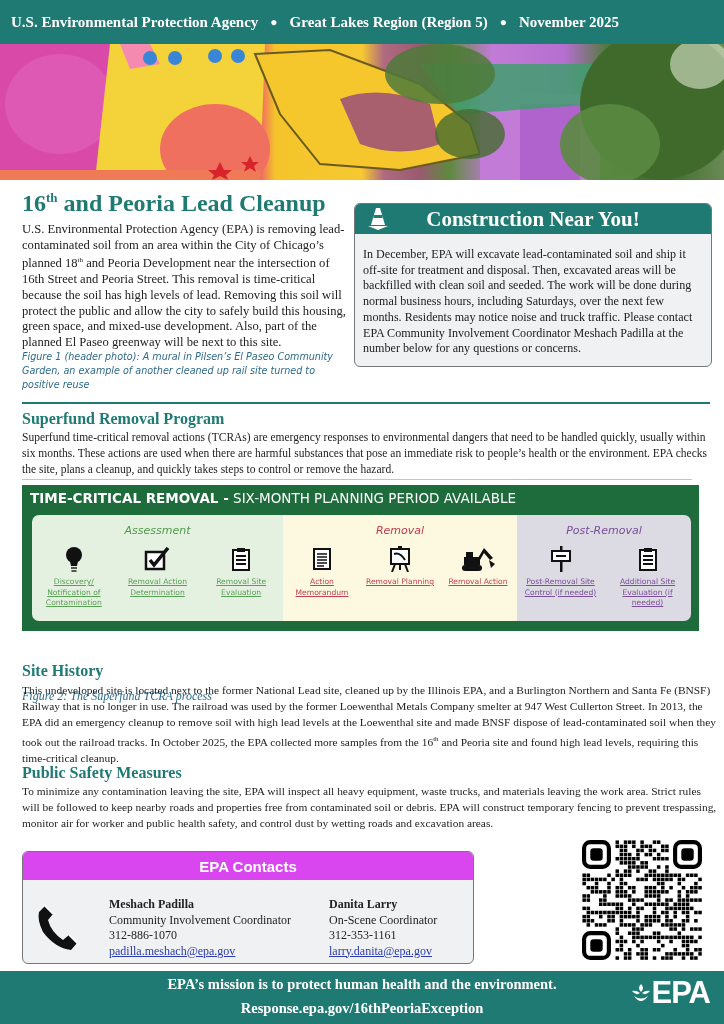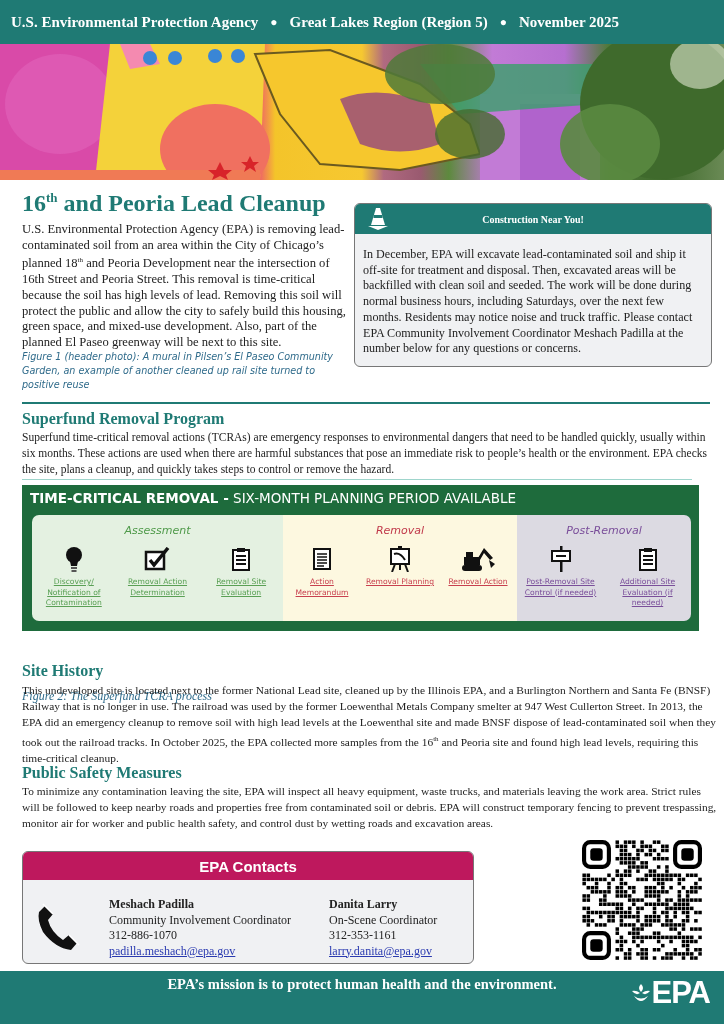--- a/index.html
+++ b/index.html
@@ -13,21 +13,21 @@
   .hero { position: absolute; left: 0; top: 44px; width: 724px; height: 136px; overflow: hidden;
     background: linear-gradient(90deg, #d94aa8 0%, #e35ab0 12%, #f3d33a 14%, #f5c836 24%, #f07a55 27%, #ef6a62 36%, #f4c42a 38%, #f6c831 50%, #b06a80 53%, #9a5a70 58%, #5d8a3e 62%, #c27bd6 68%, #b66fd0 78%, #4f7a3a 84%, #3f6a2c 92%, #6a8a55 100%); }
 
   .title { position: absolute; left: 22px; top: 190px; font-size: 24px; font-weight: bold; color: #1f7a74; font-family: "Liberation Serif", serif; white-space: nowrap; }
   .title sup { font-size: 13px; }
   .intro { position: absolute; left: 22px; top: 222px; width: 330px; font-size: 12.6px; line-height: 15.7px; color: #222; }
   .intro sup { font-size: 7px; }
   .caption1 { position: absolute; left: 22px; top: 350px; width: 320px; font-family: "DejaVu Sans", sans-serif; font-style: italic; font-size: 9.6px; line-height: 14px; color: #2e6a8a; }
 
   .construct { position: absolute; left: 354px; top: 203px; width: 358px; height: 164px; border: 1px solid #777; border-radius: 6px; background: #f0f1f3; overflow: hidden; }
-  .construct .hdr { height: 30px; background: #1f7a74; color: #fff; font-weight: bold; font-size: 10px; display: flex; align-items: center; justify-content: center; position: relative; }
+  .construct .hdr { height: 30px; background: #1f7a74; color: #fff; font-weight: bold; font-size: 21px; display: flex; align-items: center; justify-content: center; position: relative; }
   .construct .cone { position: absolute; left: 12px; top: 3px; width: 22px; height: 24px; }
   .construct .body { padding: 13px 8px 0 8px; font-size: 12.1px; line-height: 15.7px; color: #222; }
 
   .rule { position: absolute; left: 22px; width: 688px; height: 2px; background: #1f7a74; }
   .rule.thin { height: 1px; background: #9fd5cc; }
 
   .h2 { position: absolute; left: 22px; font-size: 16px; font-weight: bold; color: #1f7a74; white-space: nowrap; }
   .para { position: absolute; left: 22px; width: 696px; font-size: 11.5px; line-height: 16.2px; color: #222; }
   .para sup { font-size: 7px; }
 
@@ -47,21 +47,21 @@
   .step { width: 80px; text-align: center; }
   .step .ic { height: 28px; display: flex; align-items: center; justify-content: center; }
   .step .lbl { font-family: "DejaVu Sans", sans-serif; font-size: 7.6px; line-height: 10.5px; margin-top: 4px; text-decoration: underline; }
   .assess .lbl { color: #5aa055; }
   .removal .lbl { color: #c8404f; }
   .post .lbl { color: #7a4e9a; }
 
   .caption2 { position: absolute; left: 22px; top: 656px; font-style: italic; font-size: 12px; color: #2e6a8a; white-space: nowrap; margin-top: 33px; }
 
   .contacts { position: absolute; left: 22px; top: 851px; width: 452px; height: 113px; border: 1px solid #777; border-radius: 6px; background: #f0f1f3; overflow: hidden; }
-  .contacts .hdr { height: 28px; background: #be185d; color: #fff; font-family: "Liberation Sans", sans-serif; font-weight: bold; font-size: 15px; display: flex; align-items: center; justify-content: center; }
+  .contacts .hdr { height: 28px; background: #d946ef; color: #fff; font-family: "Liberation Sans", sans-serif; font-weight: bold; font-size: 15px; display: flex; align-items: center; justify-content: center; }
   .contacts .phone { position: absolute; left: 12px; top: 50px; width: 52px; height: 52px; }
   .contact { position: absolute; top: 45px; font-size: 12px; line-height: 15.5px; color: #222; white-space: nowrap; }
   .contact .nm { font-weight: bold; }
   .contact a { color: #2a3ab0; text-decoration: underline; }
 
   .qr { position: absolute; left: 582px; top: 840px; width: 120px; height: 120px; }
 
   .footer { position: absolute; left: 0; top: 971px; width: 724px; height: 53px; background: #1f7a74; color: #fff; }
   .footer .m1 { position: absolute; left: 0; width: 724px; top: 5px; text-align: center; font-weight: bold; font-size: 14.5px; }
   .footer .m2 { position: absolute; left: 0; width: 724px; top: 29px; text-align: center; font-weight: bold; font-size: 14.5px; }
@@ -645,20 +645,21 @@
     <rect x="0.5" y="0.5" width="6" height="6" rx="1.5" fill="none" stroke="#000" stroke-width="1"></rect>
     <rect x="2" y="2" width="3" height="3" rx="0.8" fill="#000"></rect>
     <rect x="22.5" y="0.5" width="6" height="6" rx="1.5" fill="none" stroke="#000" stroke-width="1"></rect>
     <rect x="24" y="2" width="3" height="3" rx="0.8" fill="#000"></rect>
     <rect x="0.5" y="22.5" width="6" height="6" rx="1.5" fill="none" stroke="#000" stroke-width="1"></rect>
     <rect x="2" y="24" width="3" height="3" rx="0.8" fill="#000"></rect>
   </svg>
 
 <div class="footer">
   <div class="m1">EPA’s mission is to protect human health and the environment.</div>
+  <div class="m2">Response.epa.gov/16thPeoriaException</div>
   <div class="logo">
     <svg width="22" height="22" viewBox="0 0 22 22">
       <path d="M11 2 Q15 6 11 10 Q7 6 11 2 Z" fill="#fff"></path>
       <path d="M2 9 Q6 8 10 11 Q6 14 2 9 Z" fill="#fff"></path>
       <path d="M20 9 Q16 8 12 11 Q16 14 20 9 Z" fill="#fff"></path>
       <path d="M4 14 Q11 24 18 14 Q11 19 4 14 Z" fill="#fff"></path>
     </svg>
     <span>EPA</span>
   </div>
 </div>

